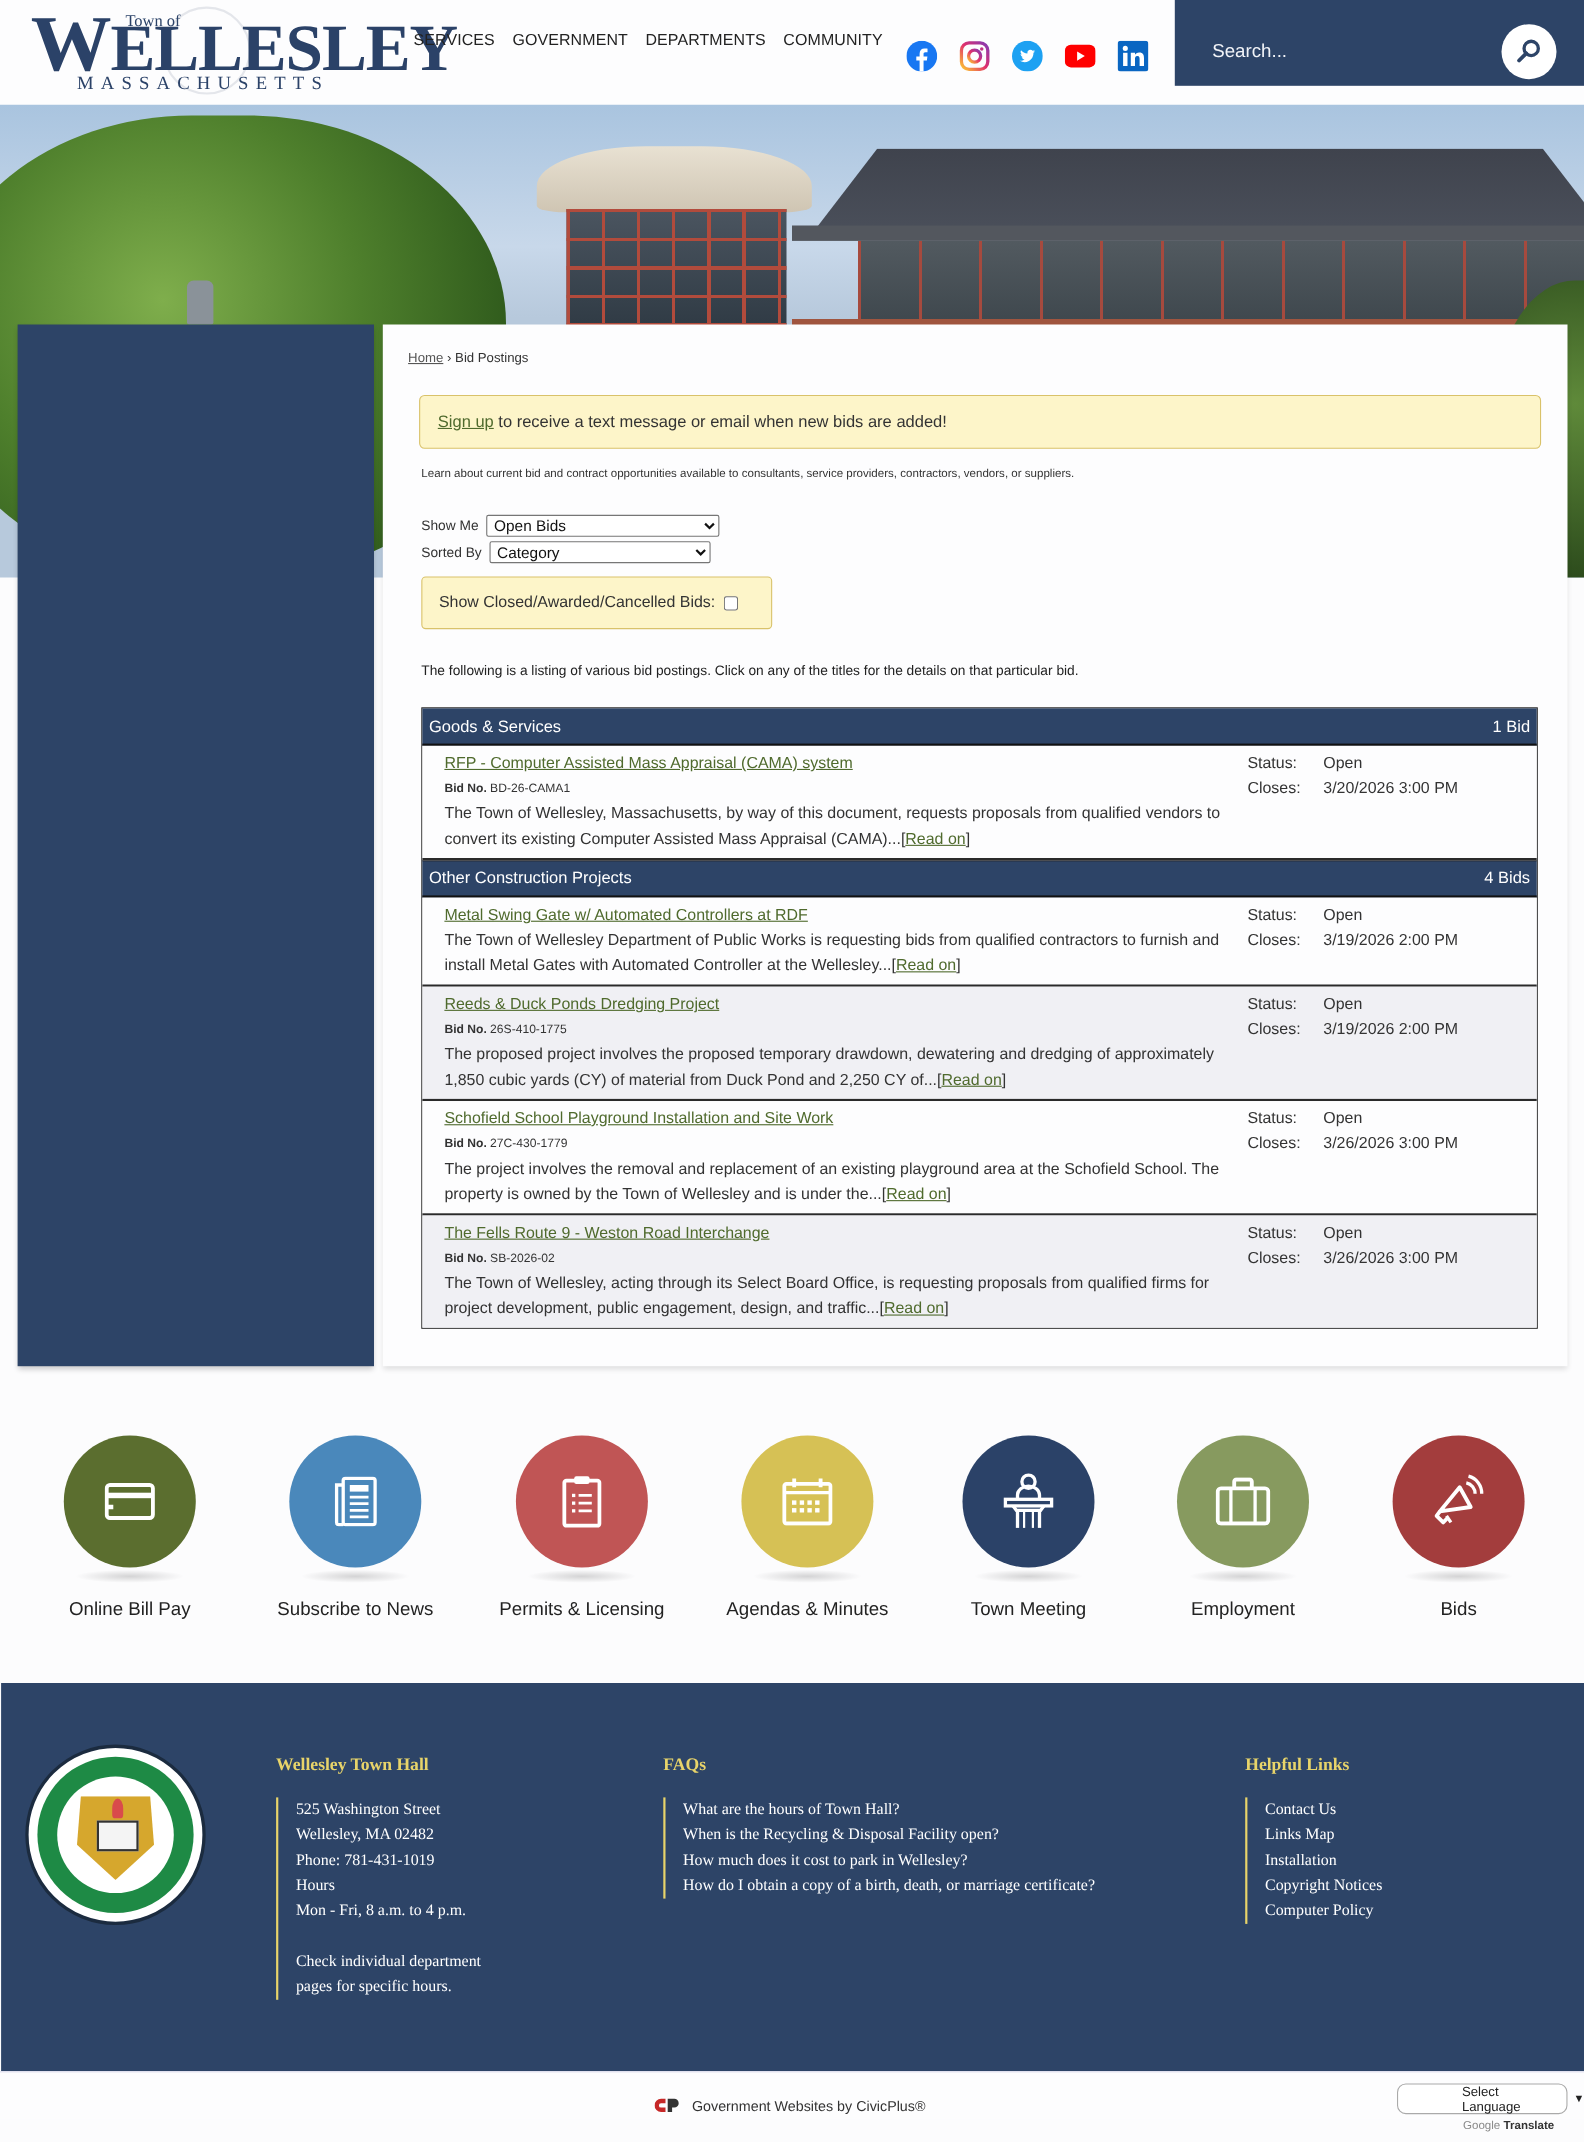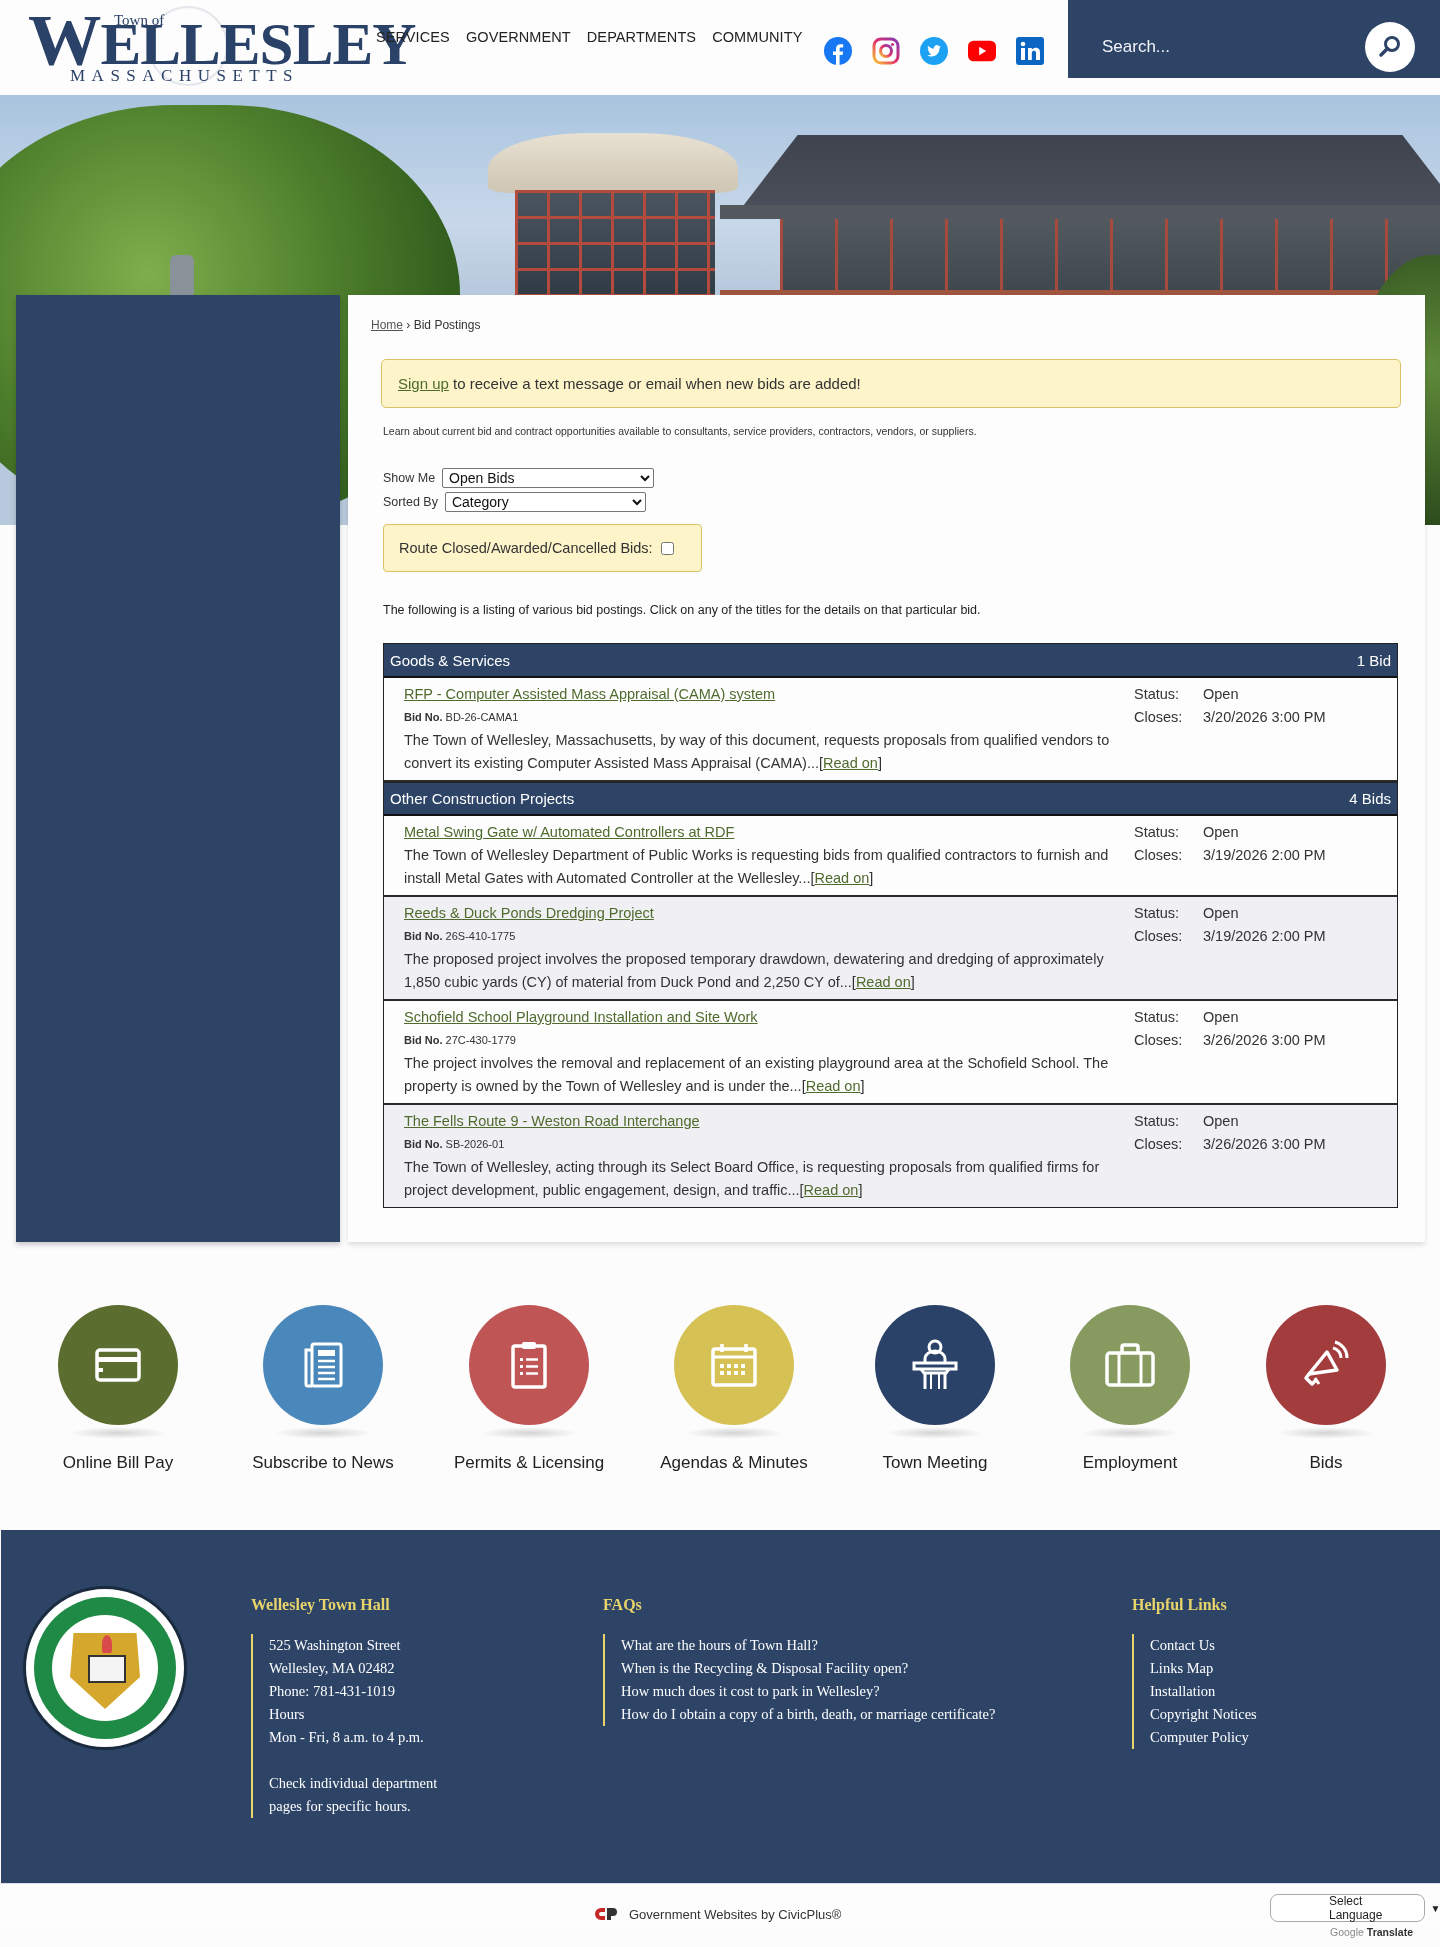--- a/index.html
+++ b/index.html
@@ -293,21 +293,21 @@
     </select>
   </div>
   <div class="filter-row" style="top:197px;">
     <span>Sorted By</span>
     <select style="width:201px;">
       <option>Category</option>
     </select>
   </div>
 
   <div class="closed-box">
-    <span>Route Closed/Awarded/Cancelled Bids:</span>
+    <span>Show Closed/Awarded/Cancelled Bids:</span>
     <input type="checkbox" style="">
   </div>
 
   <div class="listing-note">The following is a listing of various bid postings. Click on any of the titles for the details on that particular bid.</div>
 
   <div class="bid-table">
 
     <div class="cat-header" style="border-top:none;">
       <span>Goods &amp; Services</span>
       <span>1 Bid</span>
@@ -351,21 +351,21 @@
       <div class="bid-no"><b>Bid No.</b> <span>27C-430-1779</span></div>
       <div class="bid-desc"><span>The project involves the removal and replacement of an existing playground area at the Schofield School. The property is owned by the Town of Wellesley and is under the...</span>[<a>Read on</a>]</div>
       <div class="bid-status">
         <div><span class="lbl">Status:</span><span>Open</span></div>
         <div><span class="lbl">Closes:</span><span>3/26/2026 3:00 PM</span></div>
       </div>
     </div>
 
     <div class="bid-row grey">
       <a class="bid-title">The Fells Route 9 - Weston Road Interchange</a>
-      <div class="bid-no"><b>Bid No.</b> <span>SB-2026-01</span></div>
+      <div class="bid-no"><b>Bid No.</b> <span>SB-2026-02</span></div>
       <div class="bid-desc"><span>The Town of Wellesley, acting through its Select Board Office, is requesting proposals from qualified firms for project development, public engagement, design, and traffic...</span>[<a>Read on</a>]</div>
       <div class="bid-status">
         <div><span class="lbl">Status:</span><span>Open</span></div>
         <div><span class="lbl">Closes:</span><span>3/26/2026 3:00 PM</span></div>
       </div>
     </div>
   </div>
 </main>
 
 <section class="quick">

